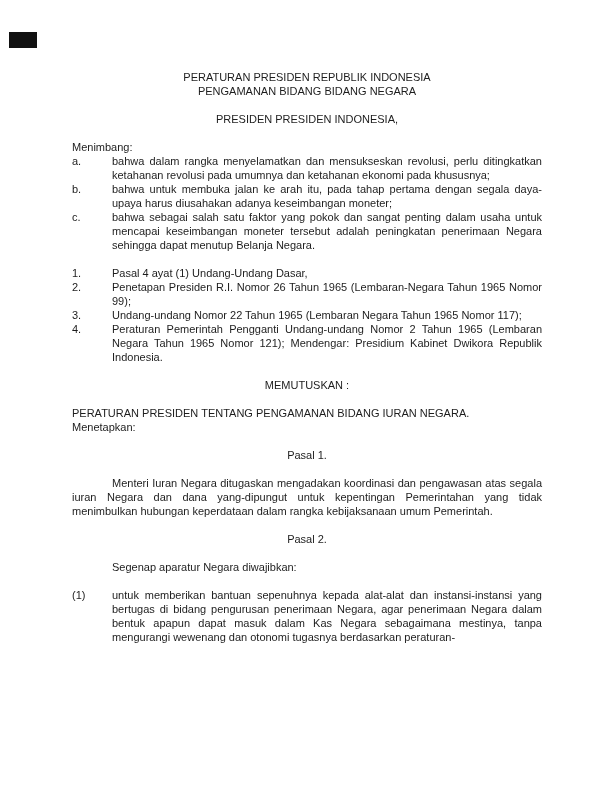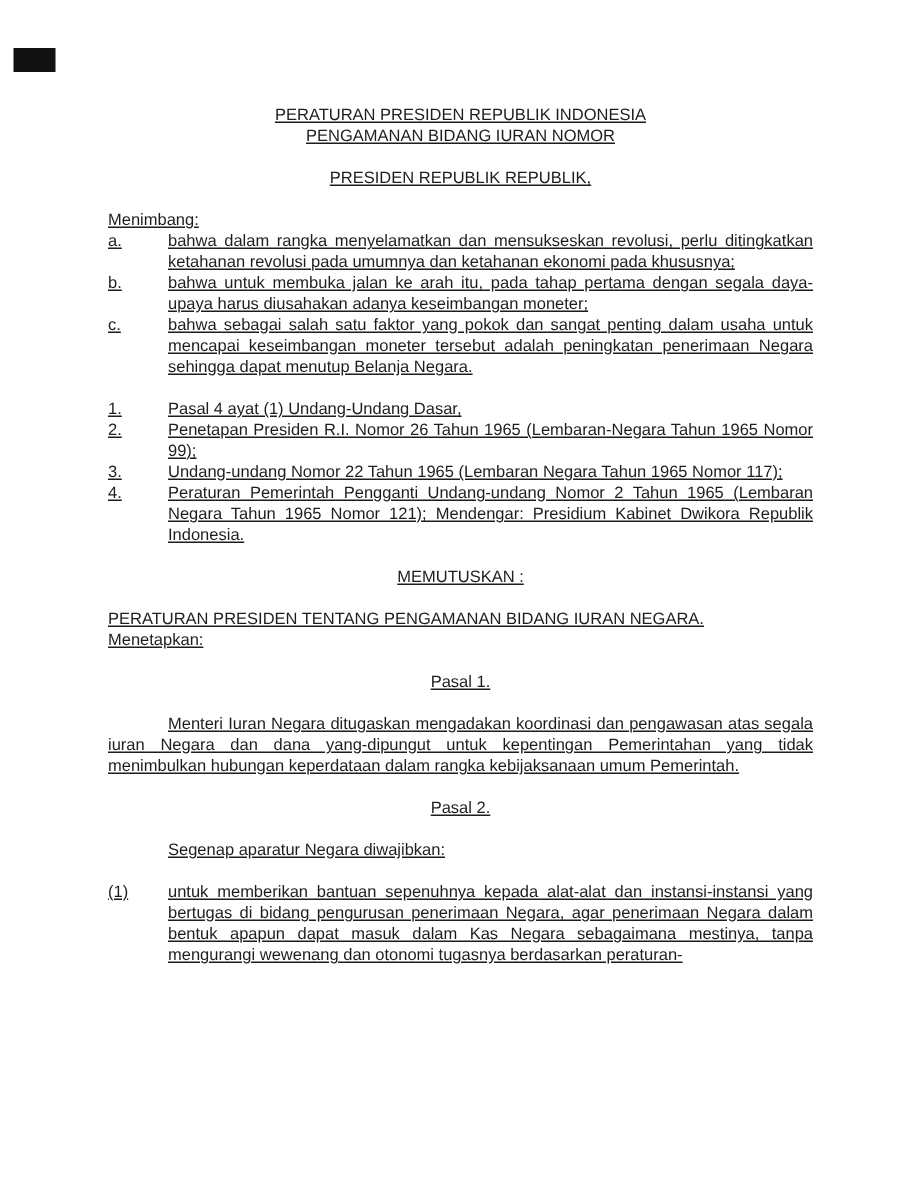--- a/index.html
+++ b/index.html
@@ -8,21 +8,20 @@
     position: relative;
     width: 612px;
     height: 659px;
     background: #ffffff;
     color: #1d1d1d;
     font-family: "Liberation Sans", "DejaVu Sans", sans-serif;
     font-size: 11px;
     line-height: 14px;
     padding: 70px 70px 0 72px;
     overflow: hidden;
-    text-decoration: underline;
   }
   .scan-mark {
     position: absolute;
     left: 9px;
     top: 32px;
     width: 28px;
     height: 16px;
     background: #111111;
   }
   .center { text-align: center; }
@@ -35,24 +34,24 @@
 </style>
 </head>
 <body>
 
 <div class="page">
 
   <div class="scan-mark"></div>
 
   <div class="center gap">
     <div>PERATURAN PRESIDEN REPUBLIK INDONESIA</div>
-    <div>PENGAMANAN BIDANG IURAN NOMOR</div>
+    <div>PENGAMANAN BIDANG BIDANG NEGARA</div>
   </div>
 
-  <div class="center gap">PRESIDEN REPUBLIK REPUBLIK,</div>
+  <div class="center gap">PRESIDEN PRESIDEN INDONESIA,</div>
 
   <section class="gap">
     <div>Menimbang:</div>
     <div class="hang">
       <span class="lbl">a.</span>
       <span class="txt">bahwa dalam rangka menyelamatkan dan mensukseskan revolusi, perlu ditingkatkan ketahanan revolusi pada umumnya dan ketahanan ekonomi pada khususnya;</span>
     </div>
     <div class="hang">
       <span class="lbl">b.</span>
       <span class="txt">bahwa untuk membuka jalan ke arah itu, pada tahap pertama dengan segala daya-upaya harus diusahakan adanya keseimbangan moneter;</span>

